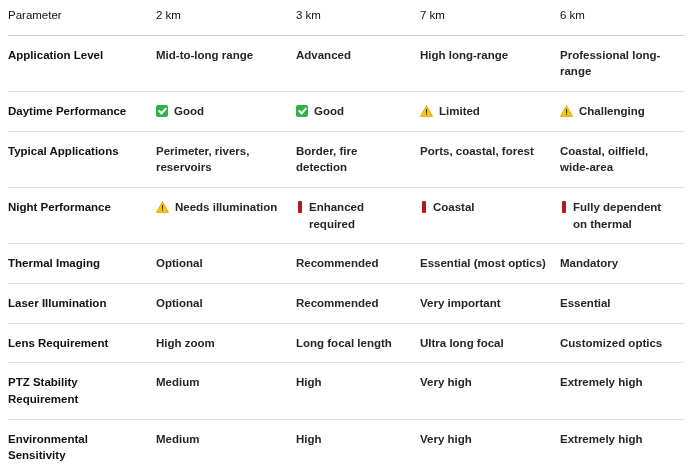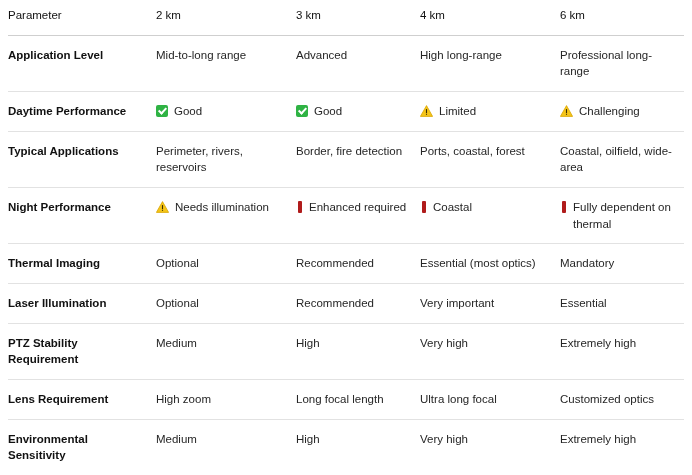--- a/index.html
+++ b/index.html
@@ -45,21 +45,21 @@
     padding-top: 4px;
     padding-bottom: 11px;
     border-bottom: 1px solid #cfcfcf;
     color: #111;
   }
   table.spec-table tbody th {
     font-weight: bold;
     color: #111;
   }
   table.spec-table tbody td {
-    font-weight: normal;
+    font-weight: bold;
     color: #262626;
   }
   .cell-inner {
     display: flex;
     align-items: flex-start;
     gap: 6px;
   }
   .icon {
     flex: 0 0 auto;
     display: inline-block;
@@ -118,21 +118,21 @@
         <col class="c1">
         <col class="c2">
         <col class="c3">
         <col class="c4">
     </colgroup>
     <thead>
       <tr>
         <th>Parameter</th>
         <th>2 km</th>
         <th>3 km</th>
-        <th>4 km</th>
+        <th>7 km</th>
         <th>6 km</th>
       </tr>
     </thead>
     <tbody id="table-body">
         <tr>
           <th>Application Level</th>
           <td>
             <div class="cell-inner">
               <span class="txt">Mid-to-long range</span>
             </div>
@@ -288,62 +288,62 @@
               <span class="txt">Very important</span>
             </div>
           </td>
           <td>
             <div class="cell-inner">
               <span class="txt">Essential</span>
             </div>
           </td>
         </tr>
         <tr>
+          <th>Lens Requirement</th>
+          <td>
+            <div class="cell-inner">
+              <span class="txt">High zoom</span>
+            </div>
+          </td>
+          <td>
+            <div class="cell-inner">
+              <span class="txt">Long focal length</span>
+            </div>
+          </td>
+          <td>
+            <div class="cell-inner">
+              <span class="txt">Ultra long focal</span>
+            </div>
+          </td>
+          <td>
+            <div class="cell-inner">
+              <span class="txt">Customized optics</span>
+            </div>
+          </td>
+        </tr>
+        <tr>
           <th>PTZ Stability Requirement</th>
           <td>
             <div class="cell-inner">
               <span class="txt">Medium</span>
             </div>
           </td>
           <td>
             <div class="cell-inner">
               <span class="txt">High</span>
             </div>
           </td>
           <td>
             <div class="cell-inner">
               <span class="txt">Very high</span>
             </div>
           </td>
           <td>
             <div class="cell-inner">
               <span class="txt">Extremely high</span>
-            </div>
-          </td>
-        </tr>
-        <tr>
-          <th>Lens Requirement</th>
-          <td>
-            <div class="cell-inner">
-              <span class="txt">High zoom</span>
-            </div>
-          </td>
-          <td>
-            <div class="cell-inner">
-              <span class="txt">Long focal length</span>
-            </div>
-          </td>
-          <td>
-            <div class="cell-inner">
-              <span class="txt">Ultra long focal</span>
-            </div>
-          </td>
-          <td>
-            <div class="cell-inner">
-              <span class="txt">Customized optics</span>
             </div>
           </td>
         </tr>
         <tr>
           <th>Environmental Sensitivity</th>
           <td>
             <div class="cell-inner">
               <span class="txt">Medium</span>
             </div>
           </td>

